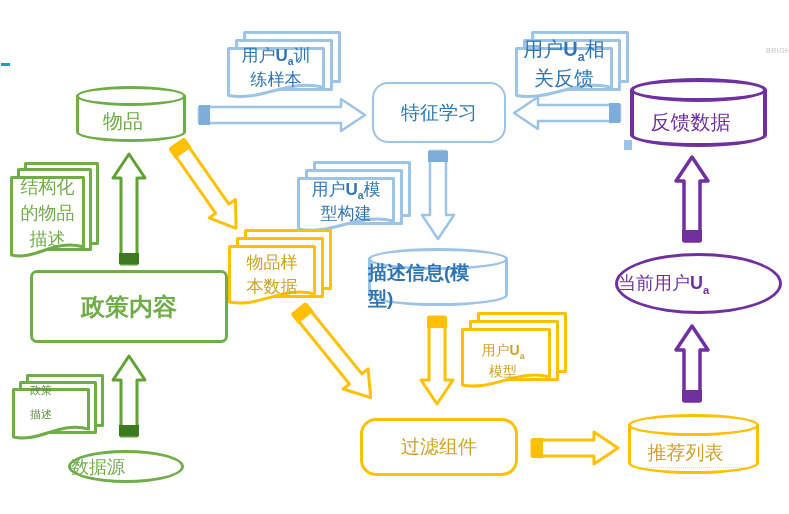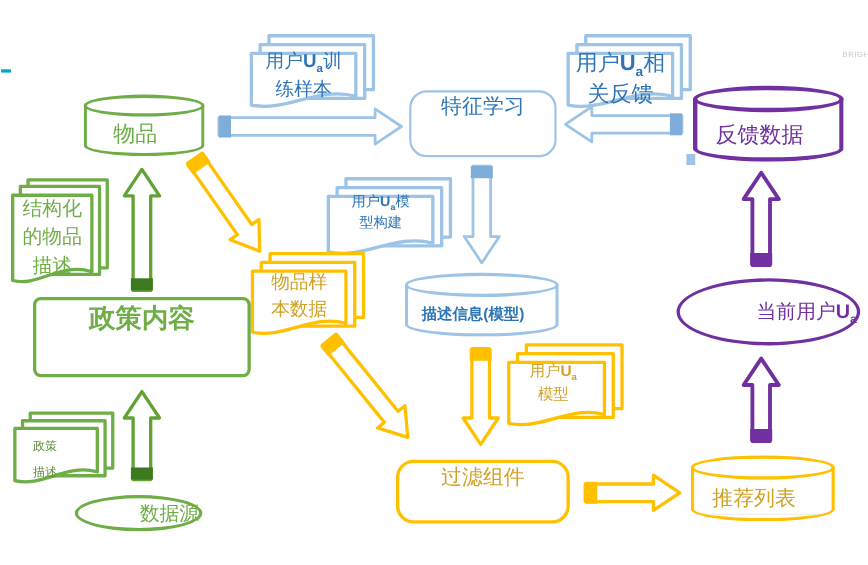--- a/index.html
+++ b/index.html
@@ -5,32 +5,32 @@
   :root{
     --green:#6fad47; --green-arrow:#61a234; --green-cap:#3d7a1f;
     --blue:#9dc3e6; --blue-cap:#7fadda; --blue-text:#2e75b6;
     --yellow:#ffc000; --yellow-text:#cfa226;
     --purple:#7030a0; --teal:#00a8cc; --gray:#c4c4c4;
   }
   *{box-sizing:border-box;margin:0;padding:0}
   body{font-family:"Liberation Sans","DejaVu Sans",sans-serif;background:#fff}
   .canvas{position:relative;width:789px;height:514px;background:#fff;overflow:hidden}
   
-  .box{position:absolute;background:#fff;border-style:solid;display:flex;justify-content:center;z-index:2;text-align:center}
-  
-  .oval{position:absolute;background:#fff;border-style:solid;border-radius:50%;display:flex;align-items:center;justify-content:flex-end;z-index:2;text-align:center}
+  .box{position:absolute;background:#fff;border-style:solid;display:flex;align-items:center;justify-content:center;z-index:2;text-align:center}
+  
+  .oval{position:absolute;background:#fff;border-style:solid;border-radius:50%;display:flex;align-items:center;justify-content:flex-start;z-index:2;text-align:center}
   
   .cyl{position:absolute;z-index:2}
   .cyl-top{position:absolute;left:0;right:0;top:0;height:var(--eh);border:var(--bw) solid var(--c);border-radius:50%;background:#fff;z-index:2}
   .cyl-body{position:absolute;left:0;right:0;top:calc(var(--eh) / 2);bottom:0;border:var(--bw) solid var(--c);border-top:none;border-radius:0 0 50% 50% / 0 0 calc(var(--eh) / 2) calc(var(--eh) / 2);background:#fff;z-index:1}
   .cyl-lbl{position:absolute;left:0;right:16px;top:var(--eh);bottom:5px;display:flex;align-items:center;justify-content:center;z-index:3;text-align:left}
   
   .stack{position:absolute;z-index:2}
   .stack svg{position:absolute;left:0;top:0;overflow:visible}
-  .stack .lbl{position:absolute;display:flex;flex-direction:column;align-items:center;justify-content:flex-start;text-align:center;z-index:3}
+  .stack .lbl{position:absolute;display:flex;flex-direction:column;align-items:center;justify-content:flex-end;text-align:center;z-index:3}
   .doc-blue{fill:#fff;stroke:var(--blue);stroke-width:3;stroke-linejoin:round}
   .doc-green{fill:#fff;stroke:var(--green);stroke-width:3;stroke-linejoin:round}
   .doc-yellow{fill:#fff;stroke:var(--yellow);stroke-width:3;stroke-linejoin:round}
   
   .t-green{color:var(--green)} .t-blue{color:var(--blue-text)}
   .t-yellow{color:var(--yellow-text)} .t-purple{color:var(--purple)}
   .u{font-weight:bold}
   sub{font-size:0.62em}
   
   #arrows{position:absolute;left:0;top:0;z-index:1}
@@ -162,42 +162,42 @@
       <div>描述</div>
     </div>
   </div>
 
   <div class="stack" style="left:297px;top:161px;width:114px;height:73px">
     <svg width="114" height="73" viewBox="0 0 114 73">
       <rect class="doc-blue" x="17.5" y="1.5" width="95" height="53"></rect>
       <rect class="doc-blue" x="9.5" y="9.5" width="95" height="53"></rect>
       <path class="doc-blue" d="M1.5,17.5 H96.5 V60 C62,51 34,75 1.5,68 Z"></path>
     </svg>
-    <div class="lbl t-blue" style="left:0;top:14px;width:98px;height:50px;font-size:13px;line-height:1.3">
+    <div class="lbl t-blue" style="left:0;top:14px;width:98px;height:50px;font-size:17px;line-height:1.3">
       <div><span>用户</span><span class="u">U</span><sub class="u">a</sub><span>模</span></div>
       <div>型构建</div>
     </div>
   </div>
 
   <div class="stack" style="left:228px;top:229px;width:104px;height:78px">
     <svg width="104" height="78" viewBox="0 0 104 78">
       <rect class="doc-yellow" x="17.5" y="1.5" width="85" height="58"></rect>
       <rect class="doc-yellow" x="9.5" y="9.5" width="85" height="58"></rect>
       <path class="doc-yellow" d="M1.5,17.5 H86.5 V65 C56,56 32,79 1.5,73 Z"></path>
     </svg>
     <div class="lbl t-yellow" style="left:0;top:16px;width:88px;height:54px;font-size:17px;line-height:1.4">
       <div>物品样</div>
       <div>本数据</div>
     </div>
   </div>
 
   <div class="cyl" style="left:368px;top:248px;width:140px;height:58px;--c:var(--blue);--bw:3px;--eh:22px">
     <div class="cyl-top"></div>
     <div class="cyl-body"></div>
-    <div class="cyl-lbl t-blue" style="font-size:14px;font-weight:bold">描述信息(模型)</div>
+    <div class="cyl-lbl t-blue" style="font-size:19px;font-weight:bold">描述信息(模型)</div>
   </div>
 
   <div class="oval t-purple" style="left:615px;top:253px;width:167px;height:61px;border-width:3.5px;border-color:var(--purple);font-size:18px">
     <span><span>当前用户</span><span class="u">U</span><sub class="u">a</sub></span>
   </div>
 
   <div class="box t-green" style="left:30px;top:270px;width:198px;height:73px;border-width:3.5px;border-color:var(--green);border-radius:7px;font-size:24px;font-weight:bold">
     <span>政策内容</span>
   </div>
 

